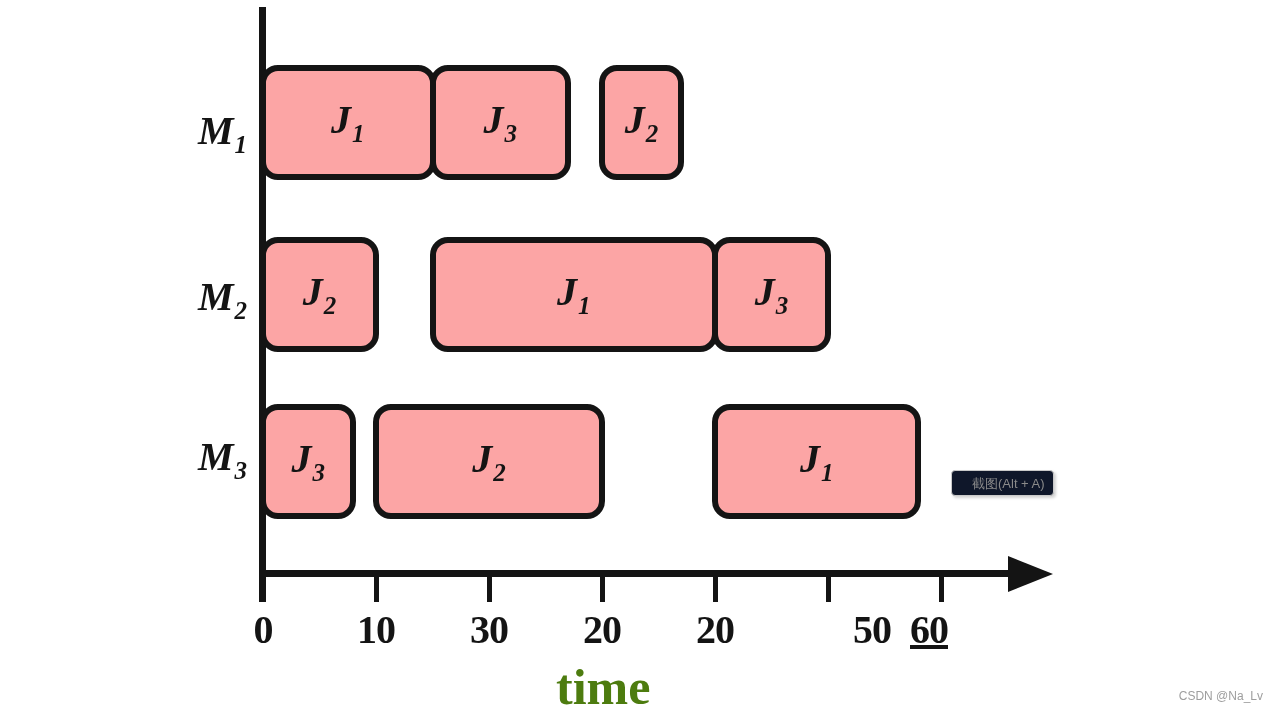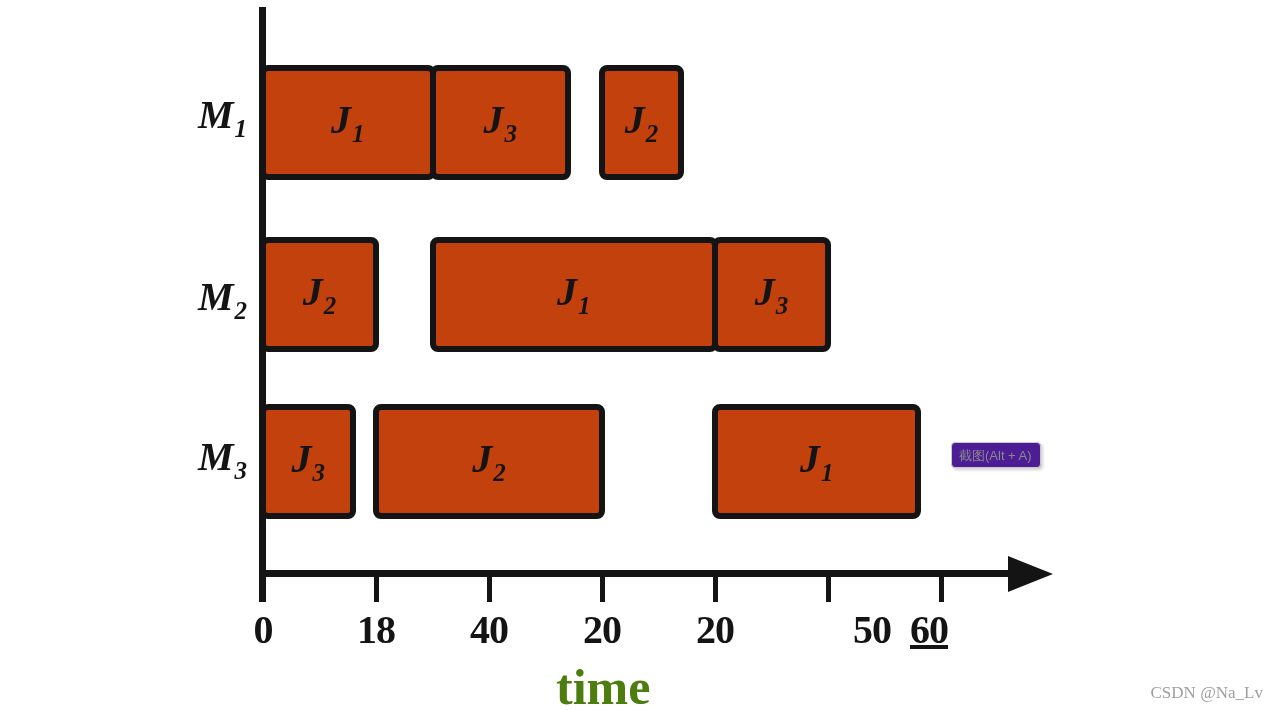--- a/index.html
+++ b/index.html
@@ -38,67 +38,67 @@
     white-space:nowrap;
   }
   .machine-label .sub, .bar-label .sub{
     font-size:25px;font-style:italic;font-weight:bold;
     vertical-align:-9px;margin-left:1px;
   }
 
   .bar{
     position:absolute;
     box-sizing:border-box;
-    background:#c2410c;
+    background:#fca5a5;
     border:6px solid #141414;
-    border-radius:8px;
+    border-radius:18px;
     display:flex;align-items:center;justify-content:center;
   }
   .bar-label{
     font-style:italic;font-weight:bold;font-size:40px;color:#141414;
     white-space:nowrap;line-height:1;
   }
 
   #x-title{
     left:556px;top:658px;width:90px;text-align:center;
     font-weight:bold;font-size:50px;color:#4d7c0f;
     letter-spacing:0px;
   }
 
   #tooltip{
-    left:951px;top:442px;
+    left:951px;top:470px;
     height:26px;box-sizing:border-box;
-    background:#4c1d95;
+    background:#0f172a;
     border:1px solid #c9c9c9;
     border-radius:4px;
     box-shadow:2px 2px 3px rgba(0,0,0,0.18);
-    padding:4px 8px 0 7px;
+    padding:4px 8px 0 20px;
     font-family:"Liberation Sans", sans-serif;
     font-size:13px;color:#8a8a8a;
     white-space:nowrap;
   }
   #watermark{
     right:5px;bottom:7px;
-    font-family:Liberation Serif, serif;
-    font-size:17px;color:#9e9e9e;
+    font-family:Liberation Sans, sans-serif;
+    font-size:12px;color:#9e9e9e;
     white-space:nowrap;
     margin-left:16px;
   }
 </style>
 </head>
 <body>
 
 <div id="stage">
 
   <div id="y-axis" class="abs ink"></div>
   <div id="x-axis" class="abs ink"></div>
   <div id="x-arrow" class="abs"></div>
 
   <div id="machine-labels">
-      <div class="machine-label" style="top: 119px;"><span>M</span><span class="sub">1</span></div>
+      <div class="machine-label" style="top: 135px;"><span>M</span><span class="sub">1</span></div>
       <div class="machine-label" style="top: 301px;"><span>M</span><span class="sub">2</span></div>
       <div class="machine-label" style="top: 461px;"><span>M</span><span class="sub">3</span></div>
     </div>
   <div id="bars">
       <div class="bar" style="left: 260px; width: 175.5px; top: 65px; height: 115px;">
         <span class="bar-label"><span>J</span><span class="sub">1</span></span>
       </div>
       <div class="bar" style="left: 429.5px; width: 141.6px; top: 65px; height: 115px;">
         <span class="bar-label"><span>J</span><span class="sub">3</span></span>
       </div>
@@ -120,23 +120,23 @@
       <div class="bar" style="left: 373px; width: 232px; top: 404px; height: 115px;">
         <span class="bar-label"><span>J</span><span class="sub">2</span></span>
       </div>
       <div class="bar" style="left: 712px; width: 209.4px; top: 404px; height: 115px;">
         <span class="bar-label"><span>J</span><span class="sub">1</span></span>
       </div>
     </div>
   <div id="ticks">
       <div class="tick-label" style="left: 263px;">0</div>
       <div class="tick" style="left: 374px;"></div>
-      <div class="tick-label" style="left: 376px;">18</div>
+      <div class="tick-label" style="left: 376px;">10</div>
       <div class="tick" style="left: 487px;"></div>
-      <div class="tick-label" style="left: 489px;">40</div>
+      <div class="tick-label" style="left: 489px;">30</div>
       <div class="tick" style="left: 600px;"></div>
       <div class="tick-label" style="left: 602px;">20</div>
       <div class="tick" style="left: 713px;"></div>
       <div class="tick-label" style="left: 715px;">20</div>
       <div class="tick" style="left: 826px;"></div>
       <div class="tick-label" style="left: 872px;">50</div>
       <div class="tick" style="left: 939px;"></div>
       <div class="tick-label" style="left: 929px; text-decoration: underline;">60</div>
     </div>
 

